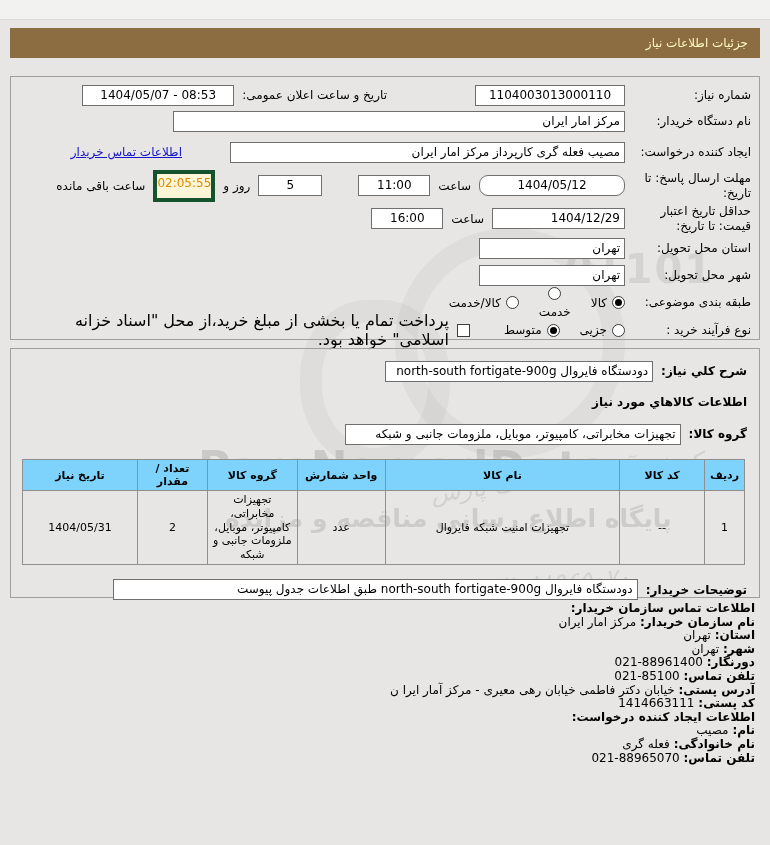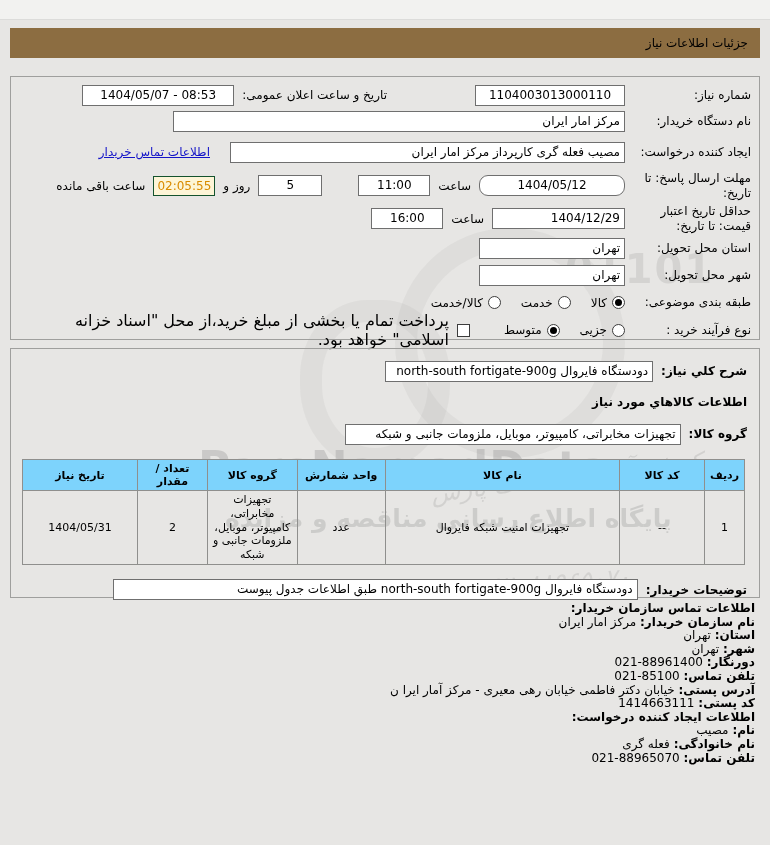--- a/index.html
+++ b/index.html
@@ -9,41 +9,41 @@
     background:#e7e6e4;
     font-family:"DejaVu Sans", sans-serif;
     font-size:12px;
     color:#000;
     direction:rtl;
     overflow:hidden;
   }
   .topstrip { height:20px; background:#f2f2f0; border-bottom:1px solid #dcdcda; }
   .titlebar {
     position:absolute; top:28px; right:10px; left:10px; height:30px;
-    background:#8c6d41; color:#000000; line-height:30px;
+    background:#8c6d41; color:#fef9c3; line-height:30px;
     padding:0 12px; font-size:12px;
   }
   .panel {
     position:absolute; right:10px; left:10px;
     border:1px solid #9f9f9d; background:transparent;
   }
   #panel1 { top:76px; height:264px; padding:5px 8px 0 8px; }
   #panel2 { top:348px; height:250px; padding:8px 12px 0 12px; }
   .frow { display:flex; align-items:center; gap:8px; }
   .flabel { width:118px; flex-shrink:0; text-align:right; line-height:1.25; }
   .tbox {
     background:#fff; border:1px solid #6f6f6f; height:21px; line-height:19px;
     padding:0 4px; overflow:hidden; white-space:nowrap;
   }
   .num { direction:ltr; text-align:center; }
   .rtlv { text-align:right; }
   .link { color:#1414c8; text-decoration:underline; cursor:pointer; }
   .timer {
-    background:#fdf5d7; border:1px solid #14532d; color:#d98b00;
-    height:20px; line-height:18px; width:62px; text-align:center; direction:ltr;
+    background:#fdf5d7; border:4px solid #14532d; color:#d98b00;
+    height:32px; line-height:18px; width:62px; text-align:center; direction:ltr;
   }
   .radio {
     width:13px; height:13px; border:1px solid #3c3c3c; border-radius:50%;
     background:#fff; display:inline-block; position:relative; flex-shrink:0;
   }
   .radio.sel::after {
     content:""; position:absolute; top:2px; right:2px; width:7px; height:7px;
     border-radius:50%; background:#000;
   }
   .checkbox {
@@ -99,21 +99,21 @@
   </div>
 
   <div class="frow" style="height:27px;">
     <div class="flabel">نام دستگاه خریدار:</div>
     <div class="tbox rtlv" style="width:452px;">مرکز امار ایران</div>
   </div>
 
   <div class="frow" style="height:34px;">
     <div class="flabel">ایجاد کننده درخواست:</div>
     <div class="tbox rtlv" style="width:395px;">مصیب فعله گری کارپرداز مرکز امار ایران</div>
-    <span class="link" style="margin-right:12px;">اطلاعات تماس خریدار</span>
+    <span class="link" style="margin-right:40px;">اطلاعات تماس خریدار</span>
   </div>
 
   <div class="frow" style="height:33px;">
     <div class="flabel">مهلت ارسال پاسخ: تا تاریخ:</div>
     <div class="tbox num" style="width:146px;border-radius:9px;">1404/05/12</div>
     <span>ساعت</span>
     <div class="tbox num" style="width:72px;">11:00</div>
     <div class="tbox num" style="width:64px;margin-right:28px;">5</div>
     <span>روز و</span>
     <div class="timer">02:05:55</div>
@@ -136,21 +136,21 @@
     <div class="flabel">شهر محل تحویل:</div>
     <div class="tbox rtlv" style="width:146px;">تهران</div>
   </div>
 
   <div class="frow" style="height:27px;">
     <div class="flabel">طبقه بندی موضوعی:</div>
     <div class="opt">
       <span class="radio sel"></span>
       <span>کالا</span>
     </div>
-    <div class="opt" style="margin-right:12px;">
+    <div class="opt" style="margin-right:12px;flex-direction:column;">
       <span class="radio"></span>
       <span>خدمت</span>
     </div>
     <div class="opt" style="margin-right:12px;">
       <span class="radio"></span>
       <span>کالا/خدمت</span>
     </div>
   </div>
 
   <div class="frow" style="height:28px;">

